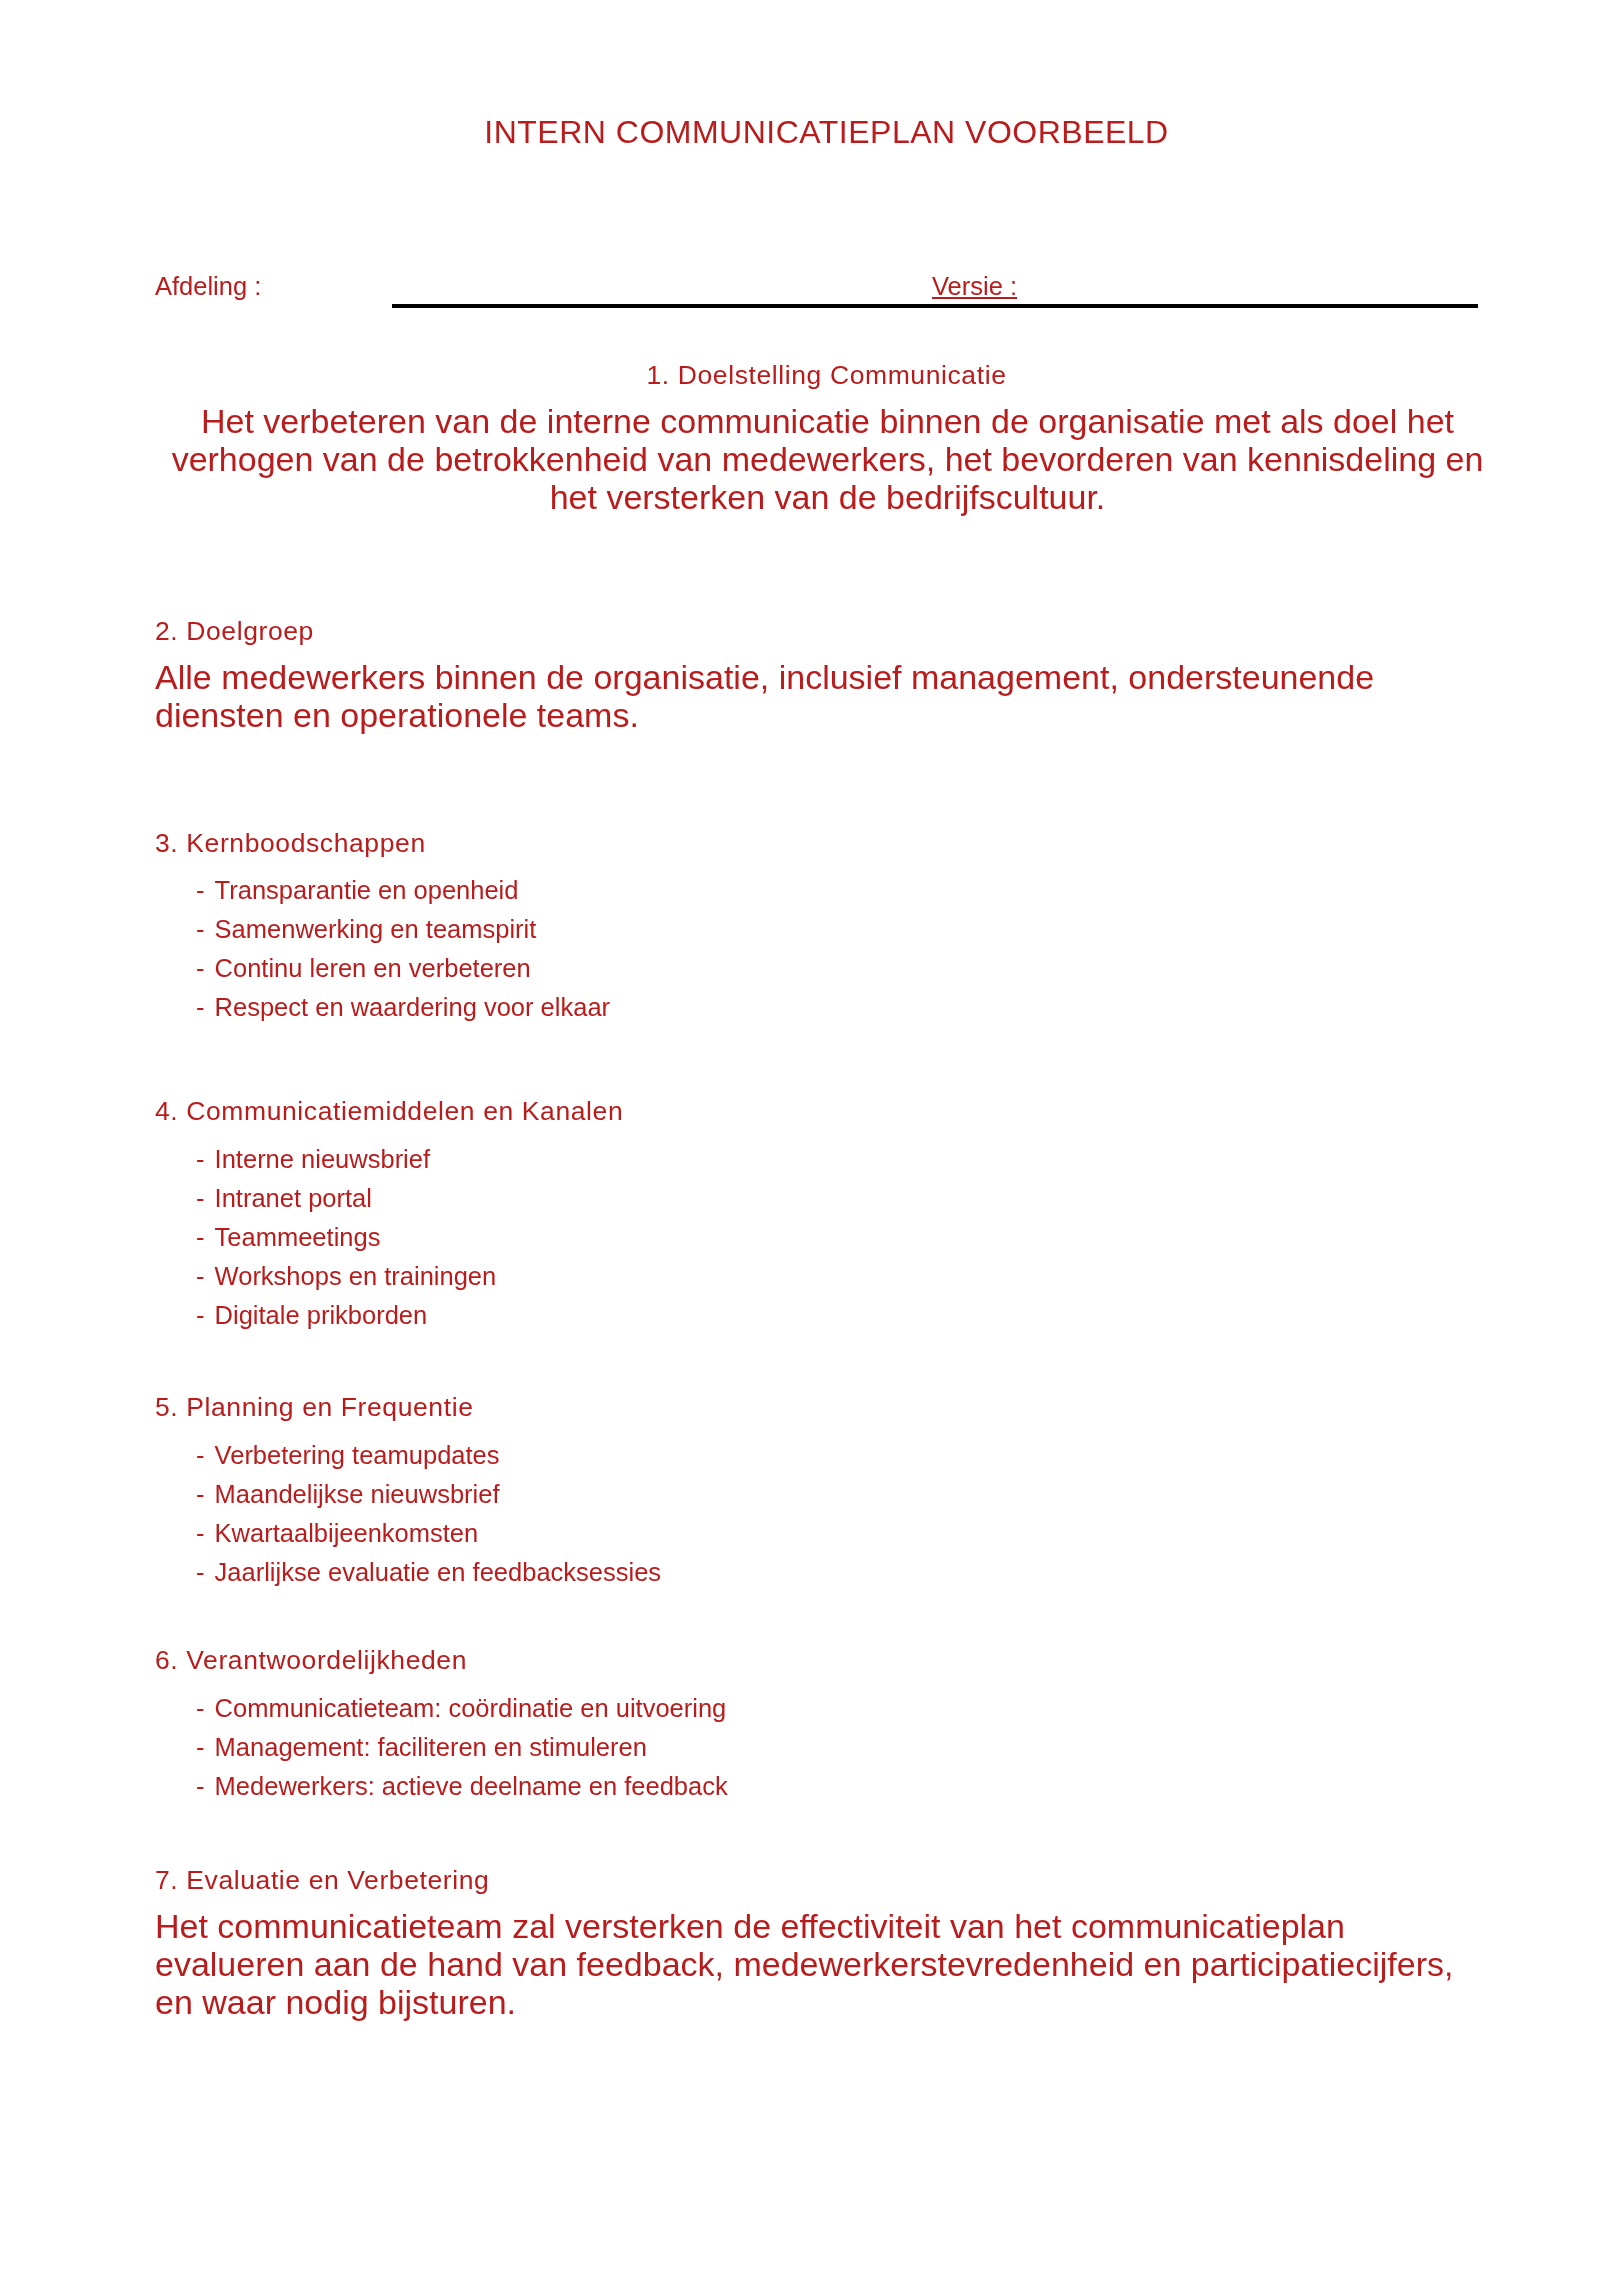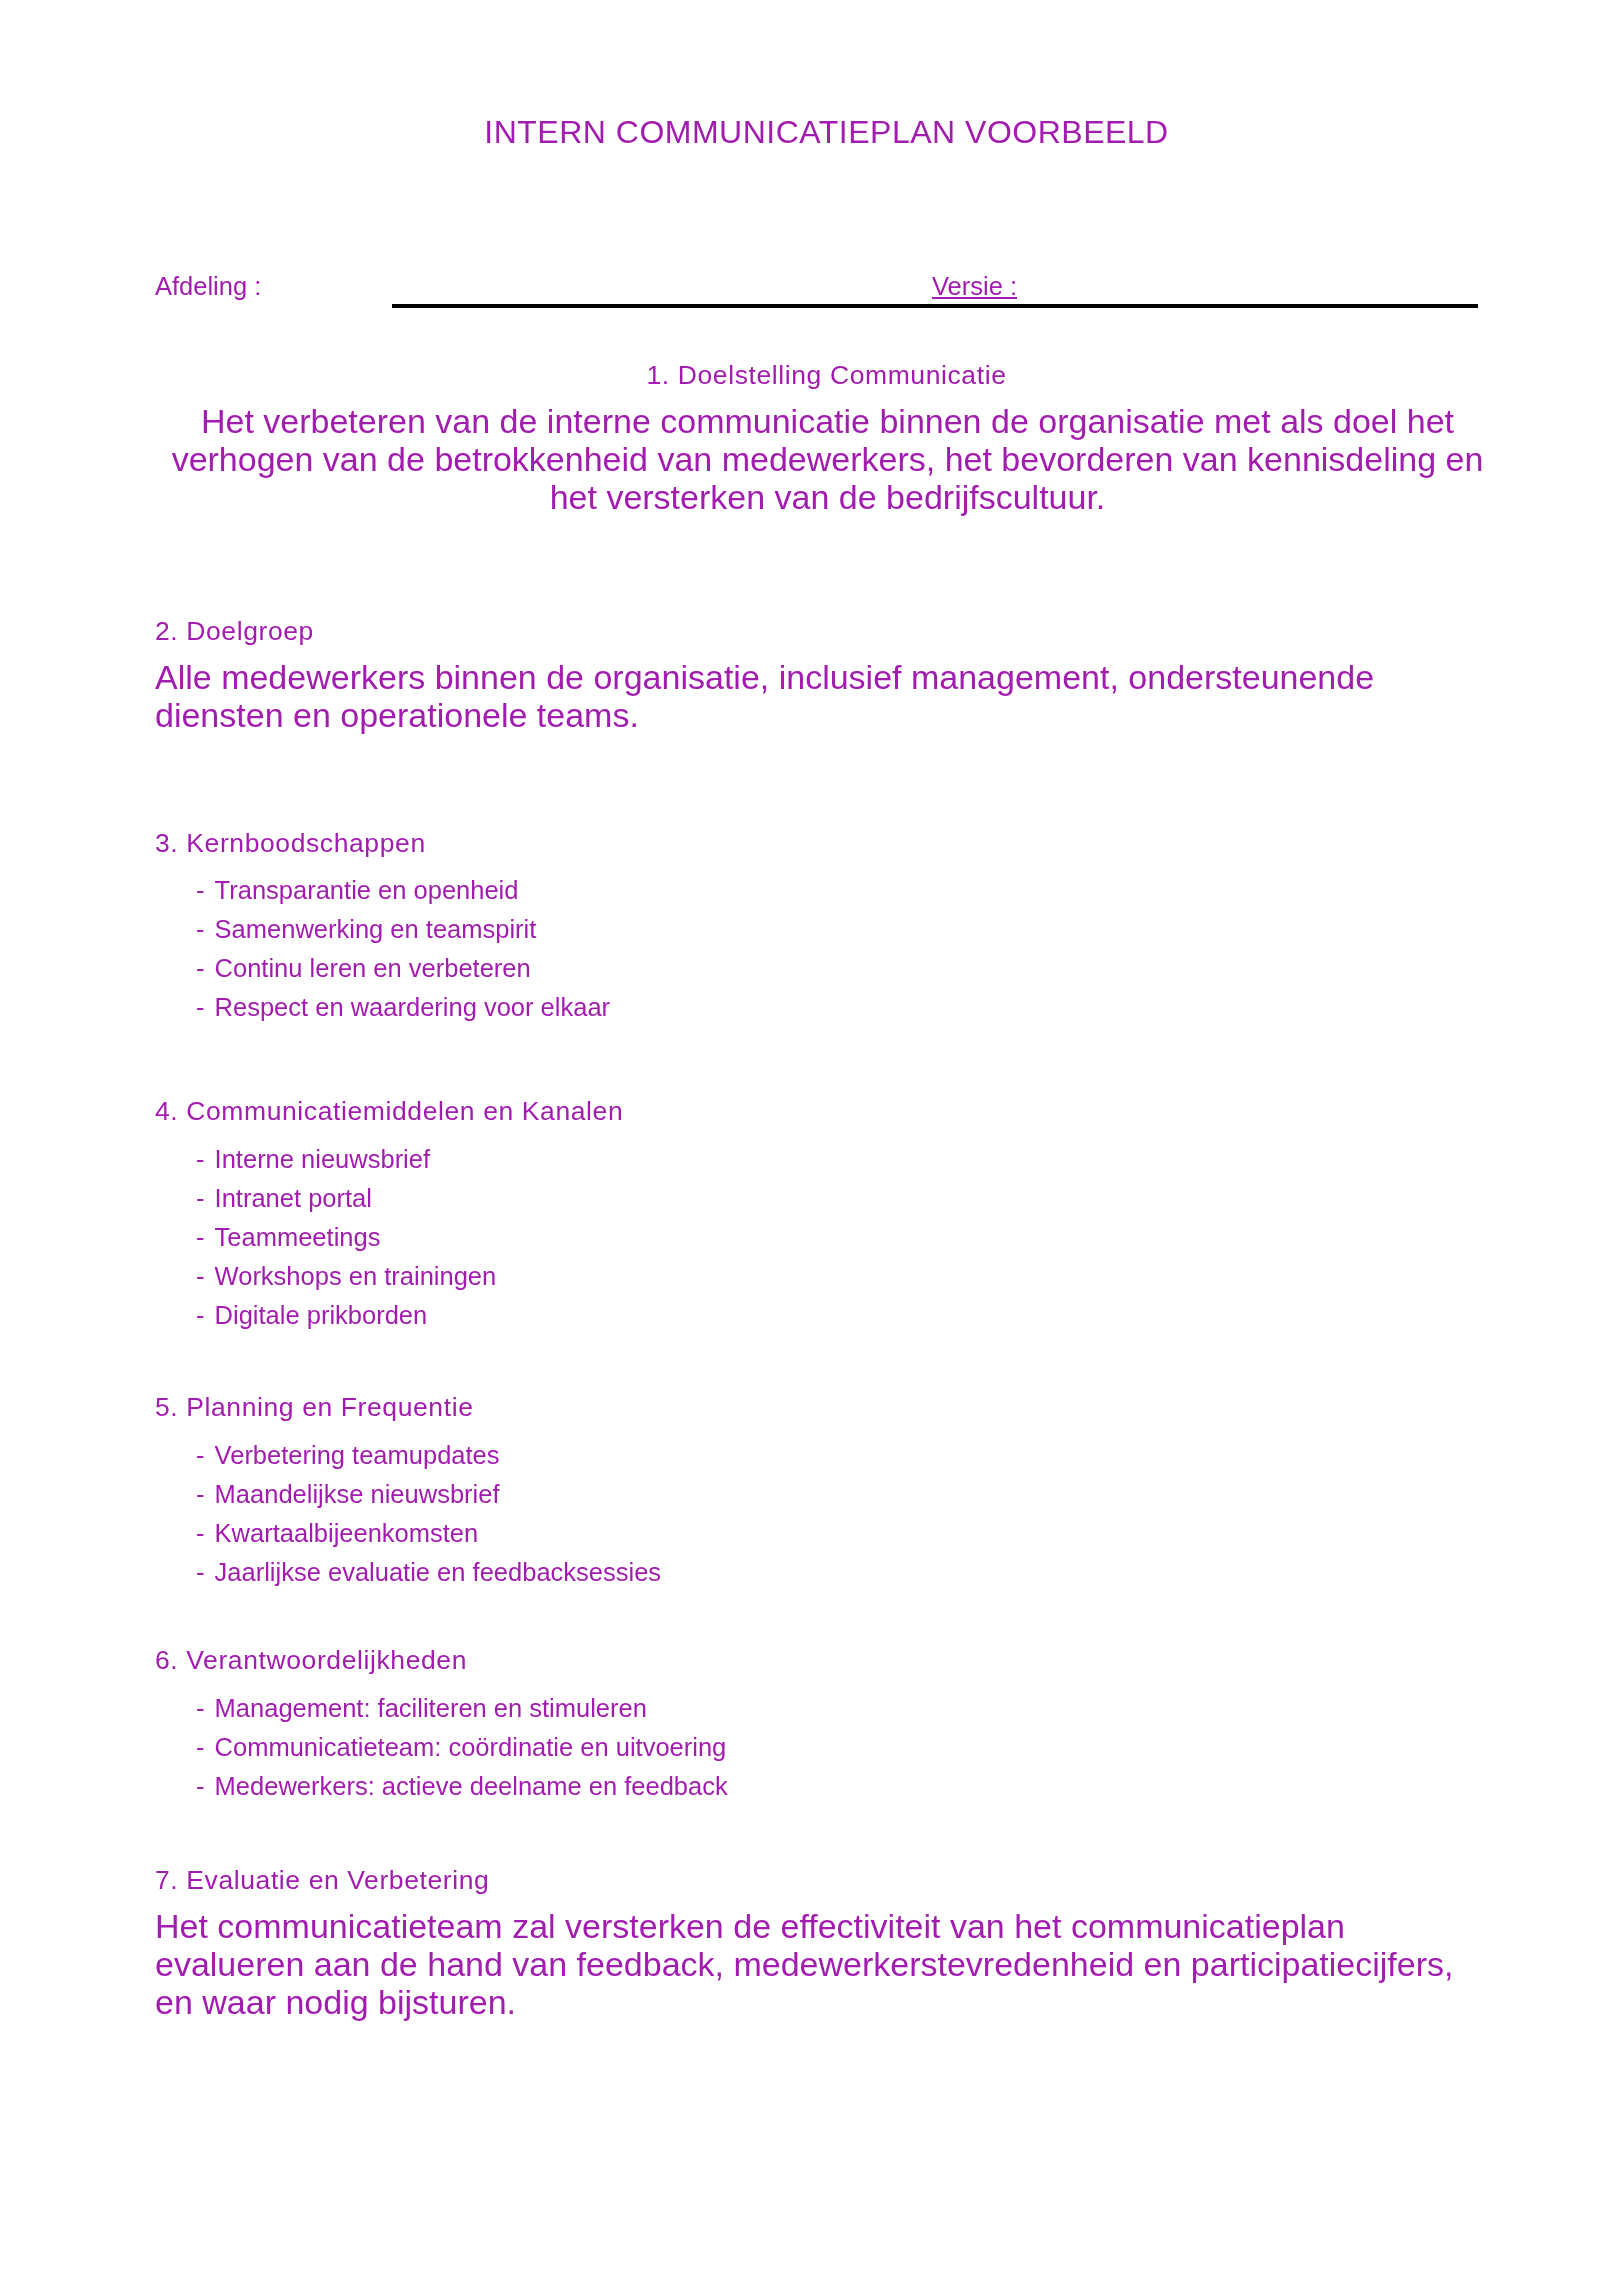--- a/index.html
+++ b/index.html
@@ -7,21 +7,21 @@
       padding: 0;
       background: #ffffff;
     }
     .page {
       position: relative;
       width: 1621px;
       height: 2293px;
       box-sizing: border-box;
       padding: 0 123px 0 155px;
       background: #ffffff;
-      color: #a21caf;
+      color: #b91c1c;
       font-family: "Liberation Sans", "DejaVu Sans", sans-serif;
       overflow: hidden;
     }
     .doc-title {
       margin: 0;
       padding-top: 110px;
       font-size: 32px;
       font-weight: 400;
       line-height: 45px;
       letter-spacing: 0.5px;
@@ -140,22 +140,22 @@
       <li><span class="list-marker">-</span><span>Verbetering teamupdates</span></li>
       <li><span class="list-marker">-</span><span>Maandelijkse nieuwsbrief</span></li>
       <li><span class="list-marker">-</span><span>Kwartaalbijeenkomsten</span></li>
       <li><span class="list-marker">-</span><span>Jaarlijkse evaluatie en feedbacksessies</span></li>
     </ul>
   </div>
 
   <div class="section sec-6">
     <h2 class="section-heading">6. Verantwoordelijkheden</h2>
     <ul class="bullet-list">
+      <li><span class="list-marker">-</span><span>Communicatieteam: coördinatie en uitvoering</span></li>
       <li><span class="list-marker">-</span><span>Management: faciliteren en stimuleren</span></li>
-      <li><span class="list-marker">-</span><span>Communicatieteam: coördinatie en uitvoering</span></li>
       <li><span class="list-marker">-</span><span>Medewerkers: actieve deelname en feedback</span></li>
     </ul>
   </div>
 
   <div class="section sec-7">
     <h2 class="section-heading">7. Evaluatie en Verbetering</h2>
     <p class="section-body">Het communicatieteam zal versterken de effectiviteit van het communicatieplan evalueren aan de hand van feedback, medewerkerstevredenheid en participatiecijfers, en waar nodig bijsturen.</p>
   </div>
 
 </div>

